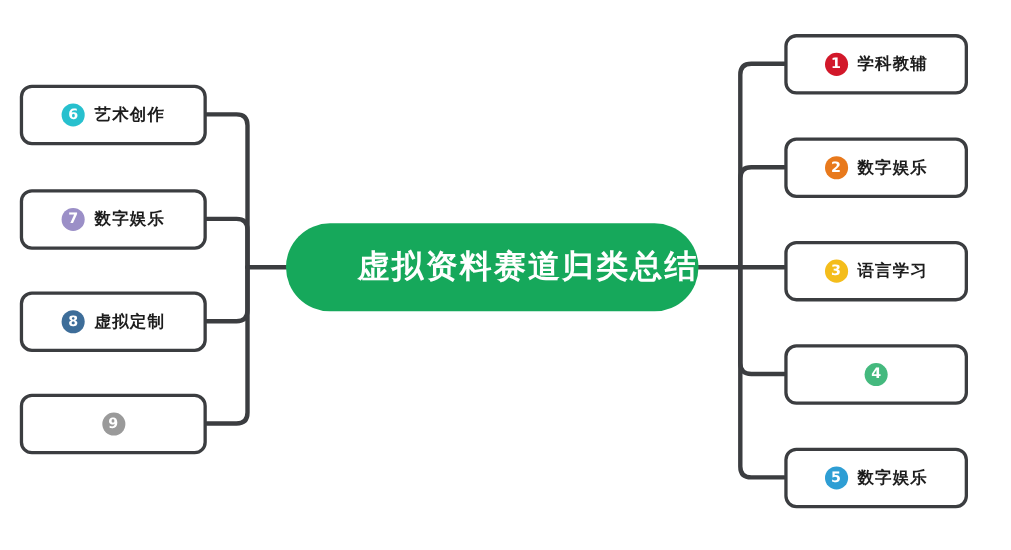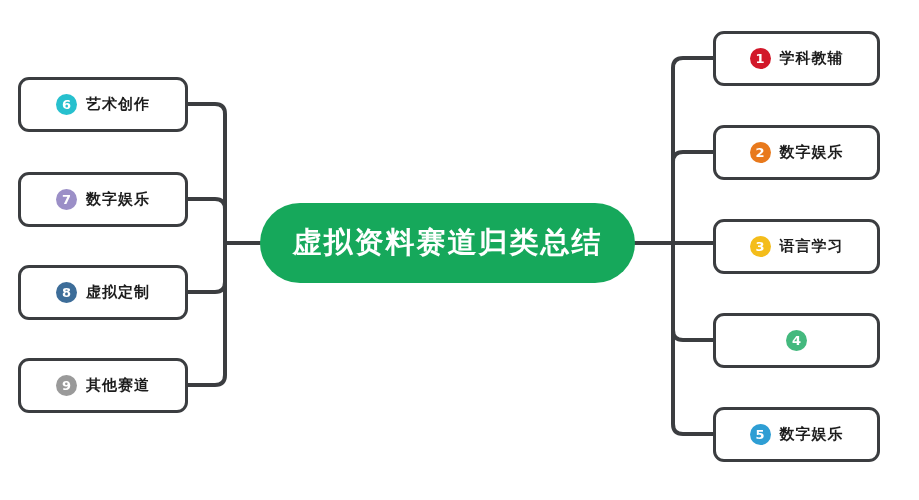--- a/index.html
+++ b/index.html
@@ -59,21 +59,21 @@
   #center-node {
     position: absolute;
     left: 260px;
     top: 203px;
     width: 375px;
     height: 80px;
     background: #16a85b;
     border-radius: 40px;
     display: flex;
     align-items: center;
-    justify-content: center;
+    justify-content: flex-end;
     z-index: 4;
   }
   #center-node .center-label {
     font-size: 29px;
     font-weight: bold;
     color: #ffffff;
     letter-spacing: 2px;
     white-space: nowrap;
     font-family: "DejaVu Sans", "Liberation Sans", sans-serif;
   }
@@ -148,16 +148,15 @@
     <span class="node-label">数字娱乐</span>
   </div>
 
   <div class="node" style="left:18px; top:265px; width:170px; height:55px;">
     <span class="badge" style="background-color: rgb(61, 109, 153);">8</span>
     <span class="node-label">虚拟定制</span>
   </div>
 
   <div class="node" style="left:18px; top:358px; width:170px; height:55px;">
     <span class="badge" style="background-color: rgb(154, 154, 154);">9</span>
-    <span class="node-label">其他赛道</span>
   </div>
 
 </div>
 
 </body></html>

